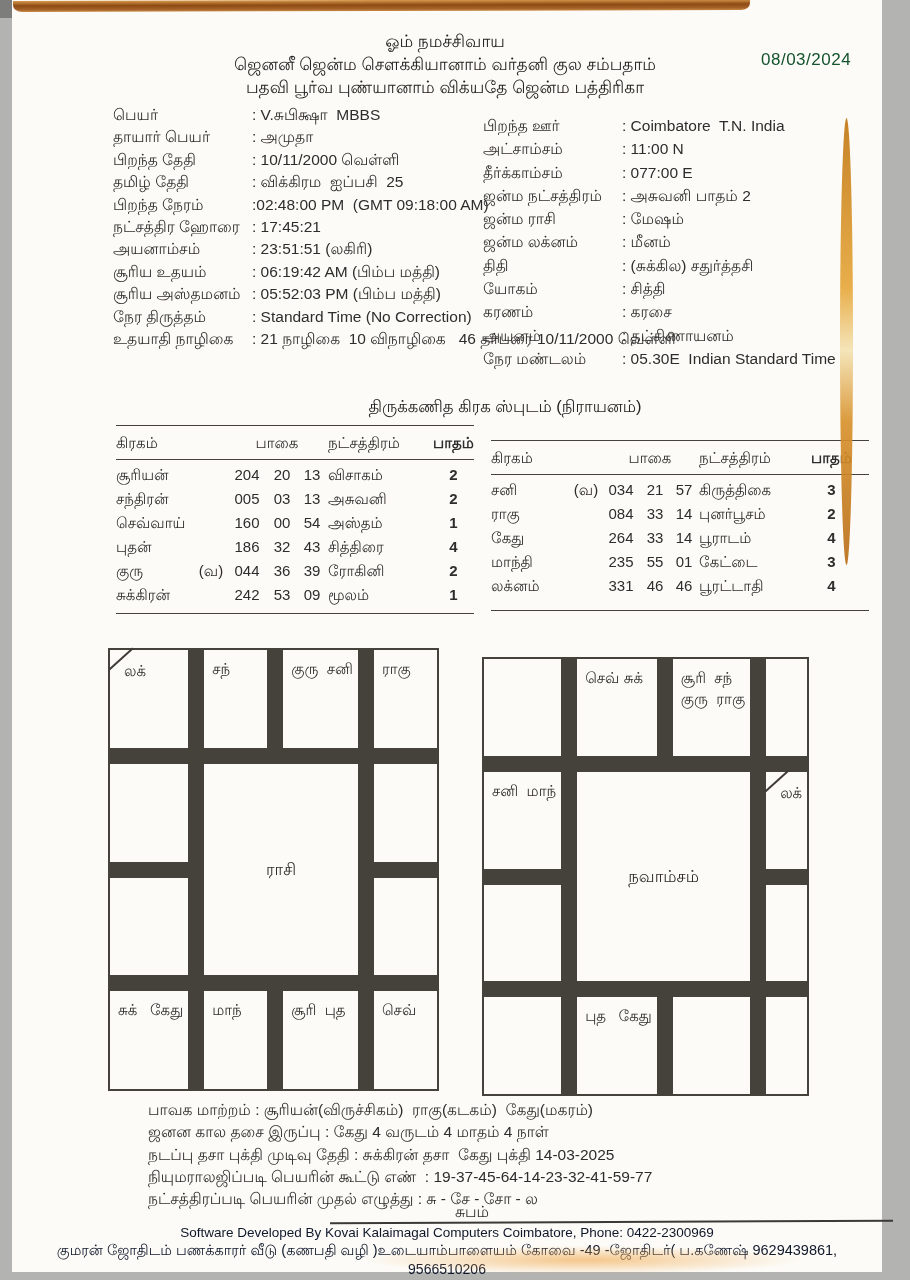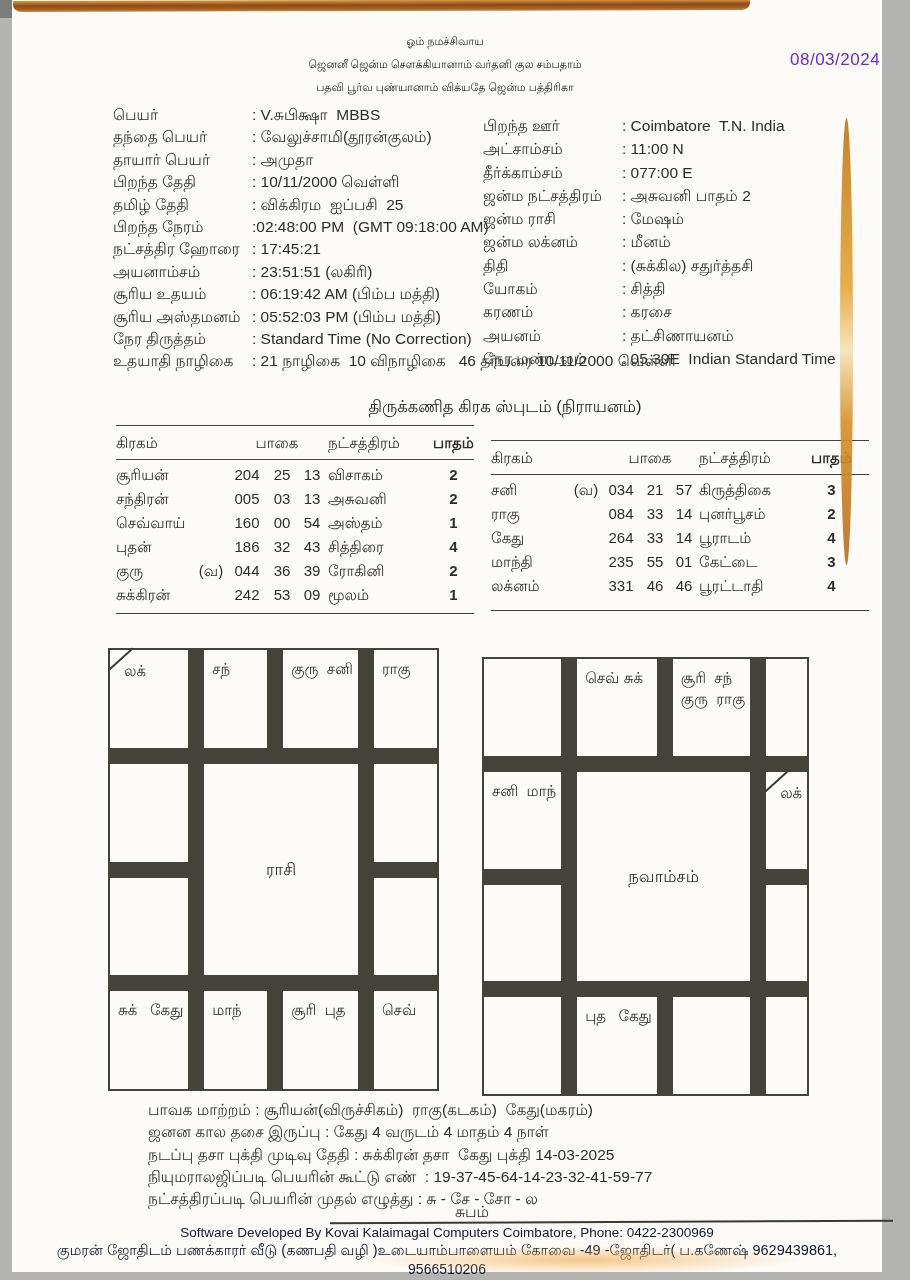--- a/index.html
+++ b/index.html
@@ -25,22 +25,22 @@
     position:absolute;left:840px;top:118px;width:13px;height:447px;
     border-radius:50% / 50%;
     background:linear-gradient(to bottom,#c27716,#e6a83c 38%,#f4e3b4 52%,#d8922d 68%,#b96f1a);
     opacity:.92;
   }
   .blob-bottom{
     position:absolute;left:368px;top:1246px;width:430px;height:28px;
     background:radial-gradient(ellipse at center,rgba(240,170,80,.65),rgba(240,170,80,0) 72%);
   }
   
-  .header{position:absolute;left:38px;top:30px;width:790px;text-align:center;line-height:23px;font-size:11px;color:#242220;}
-  .print-date{position:absolute;left:778px;top:50px;font-size:17px;letter-spacing:.5px;color:#6d28d9;}
+  .header{position:absolute;left:38px;top:30px;width:790px;text-align:center;line-height:23px;font-size:17px;color:#242220;}
+  .print-date{position:absolute;left:749px;top:50px;font-size:17px;letter-spacing:.5px;color:#14532d;}
   
   .dcol{position:absolute;font-size:15.5px;}
   .dcol-left{left:101px;top:104px;line-height:22.4px;width:520px;}
   .dcol-right{left:471px;top:114px;line-height:23.3px;width:390px;}
   .drow{display:flex;}
   .dlbl{display:inline-block;width:139px;flex:0 0 139px;white-space:pre;}
   .dval{white-space:pre;}
   
   .ptitle{position:absolute;left:188px;top:397px;width:610px;text-align:center;font-size:16.5px;color:#242220;}
   .ptable{position:absolute;border-top:1.7px solid #45423c;border-bottom:1.7px solid #45423c;font-size:15px;margin-left:16px;}
@@ -95,24 +95,20 @@
     <div>பதவி பூர்வ புண்யானாம் விக்யதே ஜென்ம பத்திரிகா</div>
   </div>
   <div class="print-date">08/03/2024</div>
 
   <div class="dcol dcol-left">
     <div class="drow">
         <span class="dlbl">பெயர்</span>
         <span class="dval">: V.சுபிக்ஷா  MBBS</span>
       </div>
     <div class="drow">
-        <span class="dlbl">தந்தை பெயர்</span>
-        <span class="dval">: வேலுச்சாமி(தூரன்குலம்)</span>
-      </div>
-    <div class="drow">
         <span class="dlbl">தாயார் பெயர்</span>
         <span class="dval">: அமுதா</span>
       </div>
     <div class="drow">
         <span class="dlbl">பிறந்த தேதி</span>
         <span class="dval">: 10/11/2000 வெள்ளி</span>
       </div>
     <div class="drow">
         <span class="dlbl">தமிழ் தேதி</span>
         <span class="dval">: விக்கிரம  ஐப்பசி  25</span>
@@ -201,21 +197,21 @@
       <span>கிரகம்</span>
       <span class="c-flag"></span>
       <span class="c-deg-h">பாகை</span>
       <span>நட்சத்திரம்</span>
       <span class="c-pada">பாதம்</span>
     </div>
     <div class="prow">
         <span>சூரியன்</span>
         <span class="c-flag"></span>
         <span class="c-d">204</span>
-        <span class="c-d">25</span>
+        <span class="c-d">20</span>
         <span class="c-d">13</span>
         <span>விசாகம்</span>
         <span class="c-pada">2</span>
       </div>
     <div class="prow">
         <span>சந்திரன்</span>
         <span class="c-flag"></span>
         <span class="c-d">005</span>
         <span class="c-d">03</span>
         <span class="c-d">13</span>

